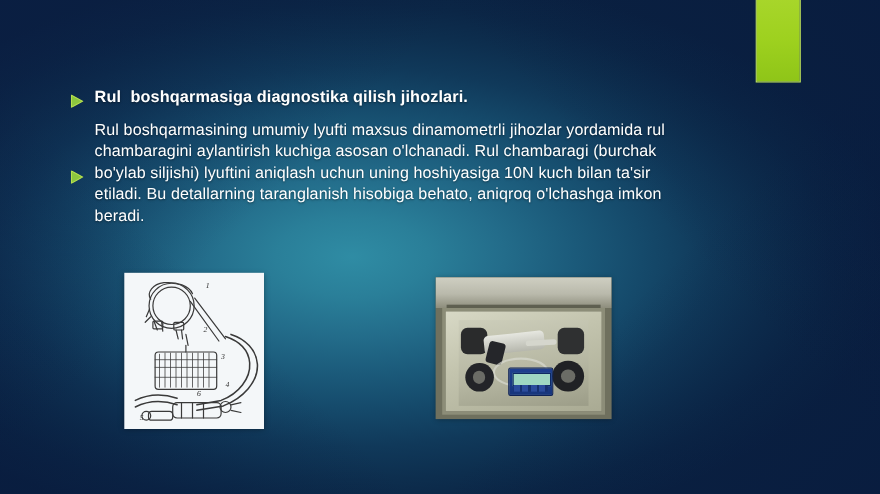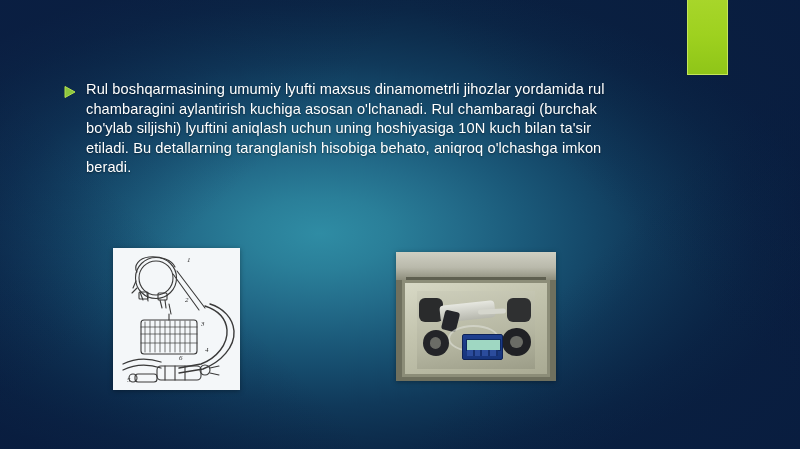--- a/index.html
+++ b/index.html
@@ -57,20 +57,21 @@
     top: 80px;
     width: 570px;
     z-index: 4;
   }
   .bullet-row {
     display: flex;
     align-items: flex-start;
   }
   .bullet-row + .bullet-row {
     margin-top: 10px;
+    align-items: center;
   }
   .bullet-icon {
     flex: 0 0 auto;
     width: 22px;
     padding-top: 6px;
     line-height: 0;
   }
   .bullet-icon svg {
     display: block;
   }
@@ -184,20 +185,28 @@
 </style>
 </head>
 <body>
 
 <div class="slide">
 
   <div class="accent-bar"></div>
 
   <div class="content">
 
+    <div class="bullet-row">
+      <span class="bullet-icon">
+        <svg width="12" height="12" viewBox="0 0 12 12" aria-hidden="true">
+          <polygon points="1,0.5 11,6 1,11.5" fill="#8cc63f" stroke="#b6e04d" stroke-width="1"></polygon>
+        </svg>
+      </span>
+      <span class="bullet-text is-bold">Rul  boshqarmasiga diagnostika qilish jihozlari.</span>
+    </div>
 
     <div class="bullet-row">
       <span class="bullet-icon">
         <svg width="12" height="12" viewBox="0 0 12 12" aria-hidden="true">
           <polygon points="1,0.5 11,6 1,11.5" fill="#8cc63f" stroke="#b6e04d" stroke-width="1"></polygon>
         </svg>
       </span>
       <span class="bullet-text">Rul boshqarmasining umumiy lyufti maxsus dinamometrli jihozlar yordamida rul chambaragini aylantirish kuchiga asosan o'lchanadi. Rul chambaragi (burchak bo'ylab siljishi) lyuftini aniqlash uchun uning hoshiyasiga 10N kuch bilan ta'sir etiladi. Bu detallarning taranglanish hisobiga behato, aniqroq o'lchashga imkon beradi.</span>
     </div>
 

